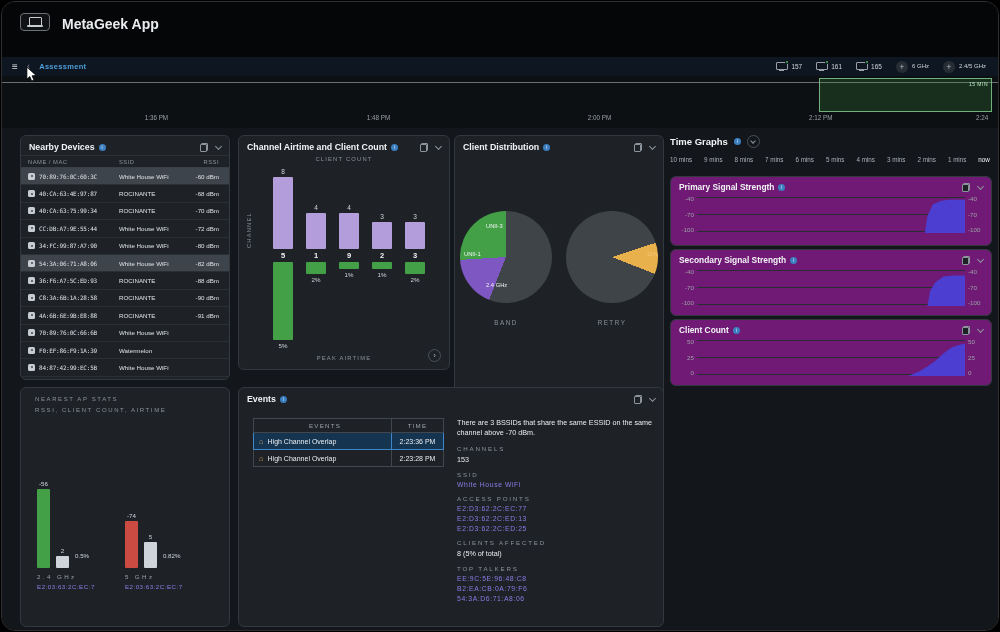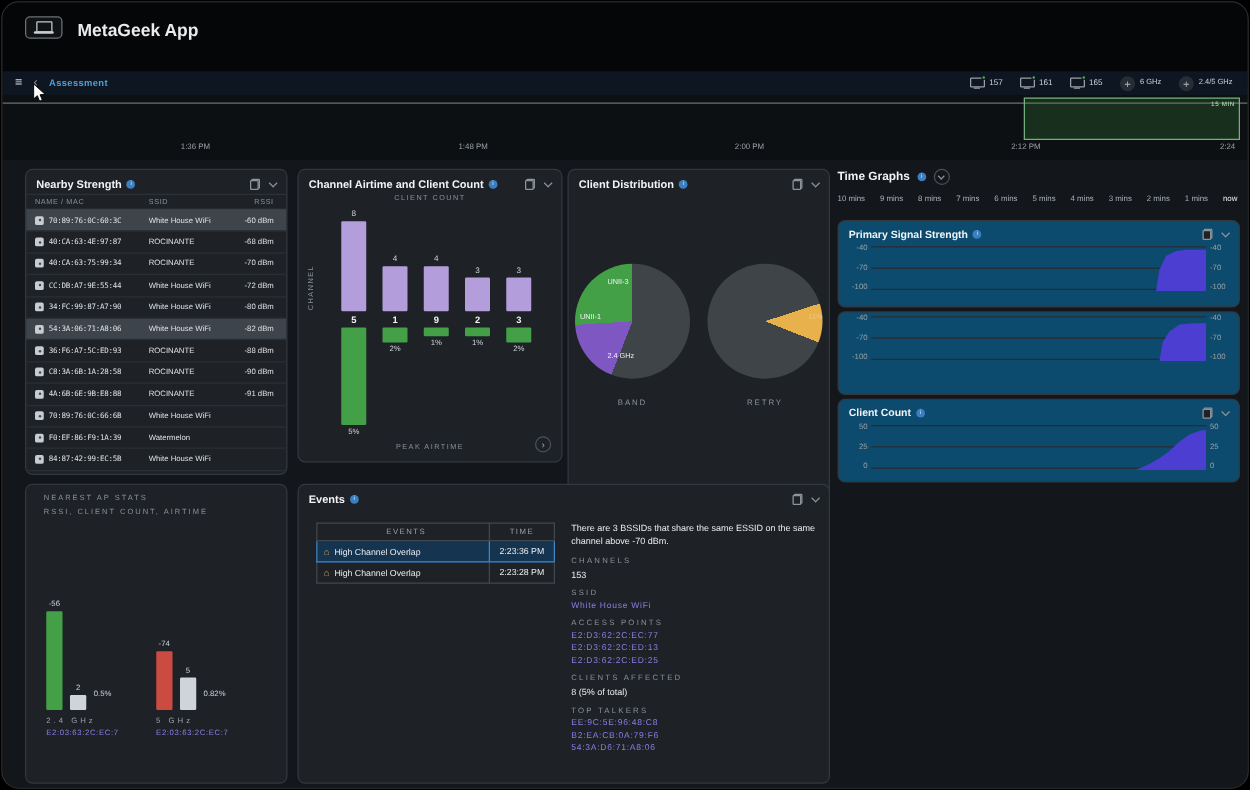--- a/index.html
+++ b/index.html
@@ -97,21 +97,21 @@
 .pl-retry{top:40px;right:0px;color:#f2c577;}
 .cd-axes{display:flex;justify-content:center;gap:14px;margin-top:16px;}
 .cd-axis{width:92px;text-align:center;font-size:6.3px;letter-spacing:1.5px;color:#8a9199;}
 
 
 #tg-header{position:absolute;left:668px;top:7px;width:322px;display:flex;align-items:center;gap:6px;}
 .tg-title{font-size:9.5px;font-weight:bold;color:#f1f3f5;}
 #tg-ranges{position:absolute;left:668px;top:28px;width:320px;display:flex;justify-content:space-between;}
 .tg-range{font-size:6.3px;color:#aab1b8;white-space:nowrap;}
 #tg-ranges .tg-range:last-child{color:#f1f3f5;}
-.tg-panel{position:absolute;left:668px;width:322px;background:#0c4a6e;border:1px solid #33383e;border-radius:6px;}
+.tg-panel{position:absolute;left:668px;width:322px;background:#701a75;border:1px solid #33383e;border-radius:6px;}
 #tg-p0{top:48px;height:70px;}
 #tg-p1{top:121px;height:67px;}
 #tg-p2{top:191px;height:67px;}
 .tg-panel .panel-hd{padding:5px 8px 2px;}
 .tg-panel .panel-title{font-size:8.4px;}
 .tg-body{display:flex;padding:1px 6px 5px;}
 .tg-ticks{width:20px;display:flex;flex-direction:column;justify-content:space-between;font-size:6.2px;color:#9aa0a6;padding:0 3px;}
 .tg-ticks.left{text-align:right;}
 .tg-ticks.right{text-align:left;}
 .tg-chart{flex:1;position:relative;height:38px;}
@@ -216,21 +216,21 @@
     <span class="tl-tick" style="left:37.8%">1:48 PM</span>
     <span class="tl-tick" style="left:60%">2:00 PM</span>
     <span class="tl-tick" style="left:82.2%">2:12 PM</span>
     <span class="tl-tick" style="left:98.4%">2:24</span>
   </div>
 
   <div class="dashboard">
 
     <div class="panel" id="panel-nearby">
       <div class="panel-hd">
-        <span class="panel-title">Nearby Strength</span>
+        <span class="panel-title">Nearby Devices</span>
         <span class="ic-info"></span>
         <span class="hd-actions">
           <span class="ic-copy"></span>
           <span class="ic-chev"></span>
         </span>
       </div>
       <div class="nd-head">
         <span class="nd-c1">NAME / MAC</span>
         <span class="nd-c2">SSID</span>
         <span class="nd-c3">RSSI</span>
@@ -498,20 +498,28 @@
         </div>
         <div class="tg-ticks right">
           <span>-40</span>
             <span>-70</span>
             <span>-100</span>
         </div>
       </div>
     </div>
 
     <div class="tg-panel" id="tg-p1">
+      <div class="panel-hd">
+        <span class="panel-title">Secondary Signal Strength</span>
+        <span class="ic-info"></span>
+        <span class="hd-actions">
+          <span class="ic-copy"></span>
+          <span class="ic-chev"></span>
+        </span>
+      </div>
       <div class="tg-body">
         <div class="tg-ticks left">
           <span>-40</span>
             <span>-70</span>
             <span>-100</span>
         </div>
         <div class="tg-chart">
           <div class="tg-grid" style="top:2px"></div>
             <div class="tg-grid" style="top:19px"></div>
             <div class="tg-grid" style="top:36px"></div>

